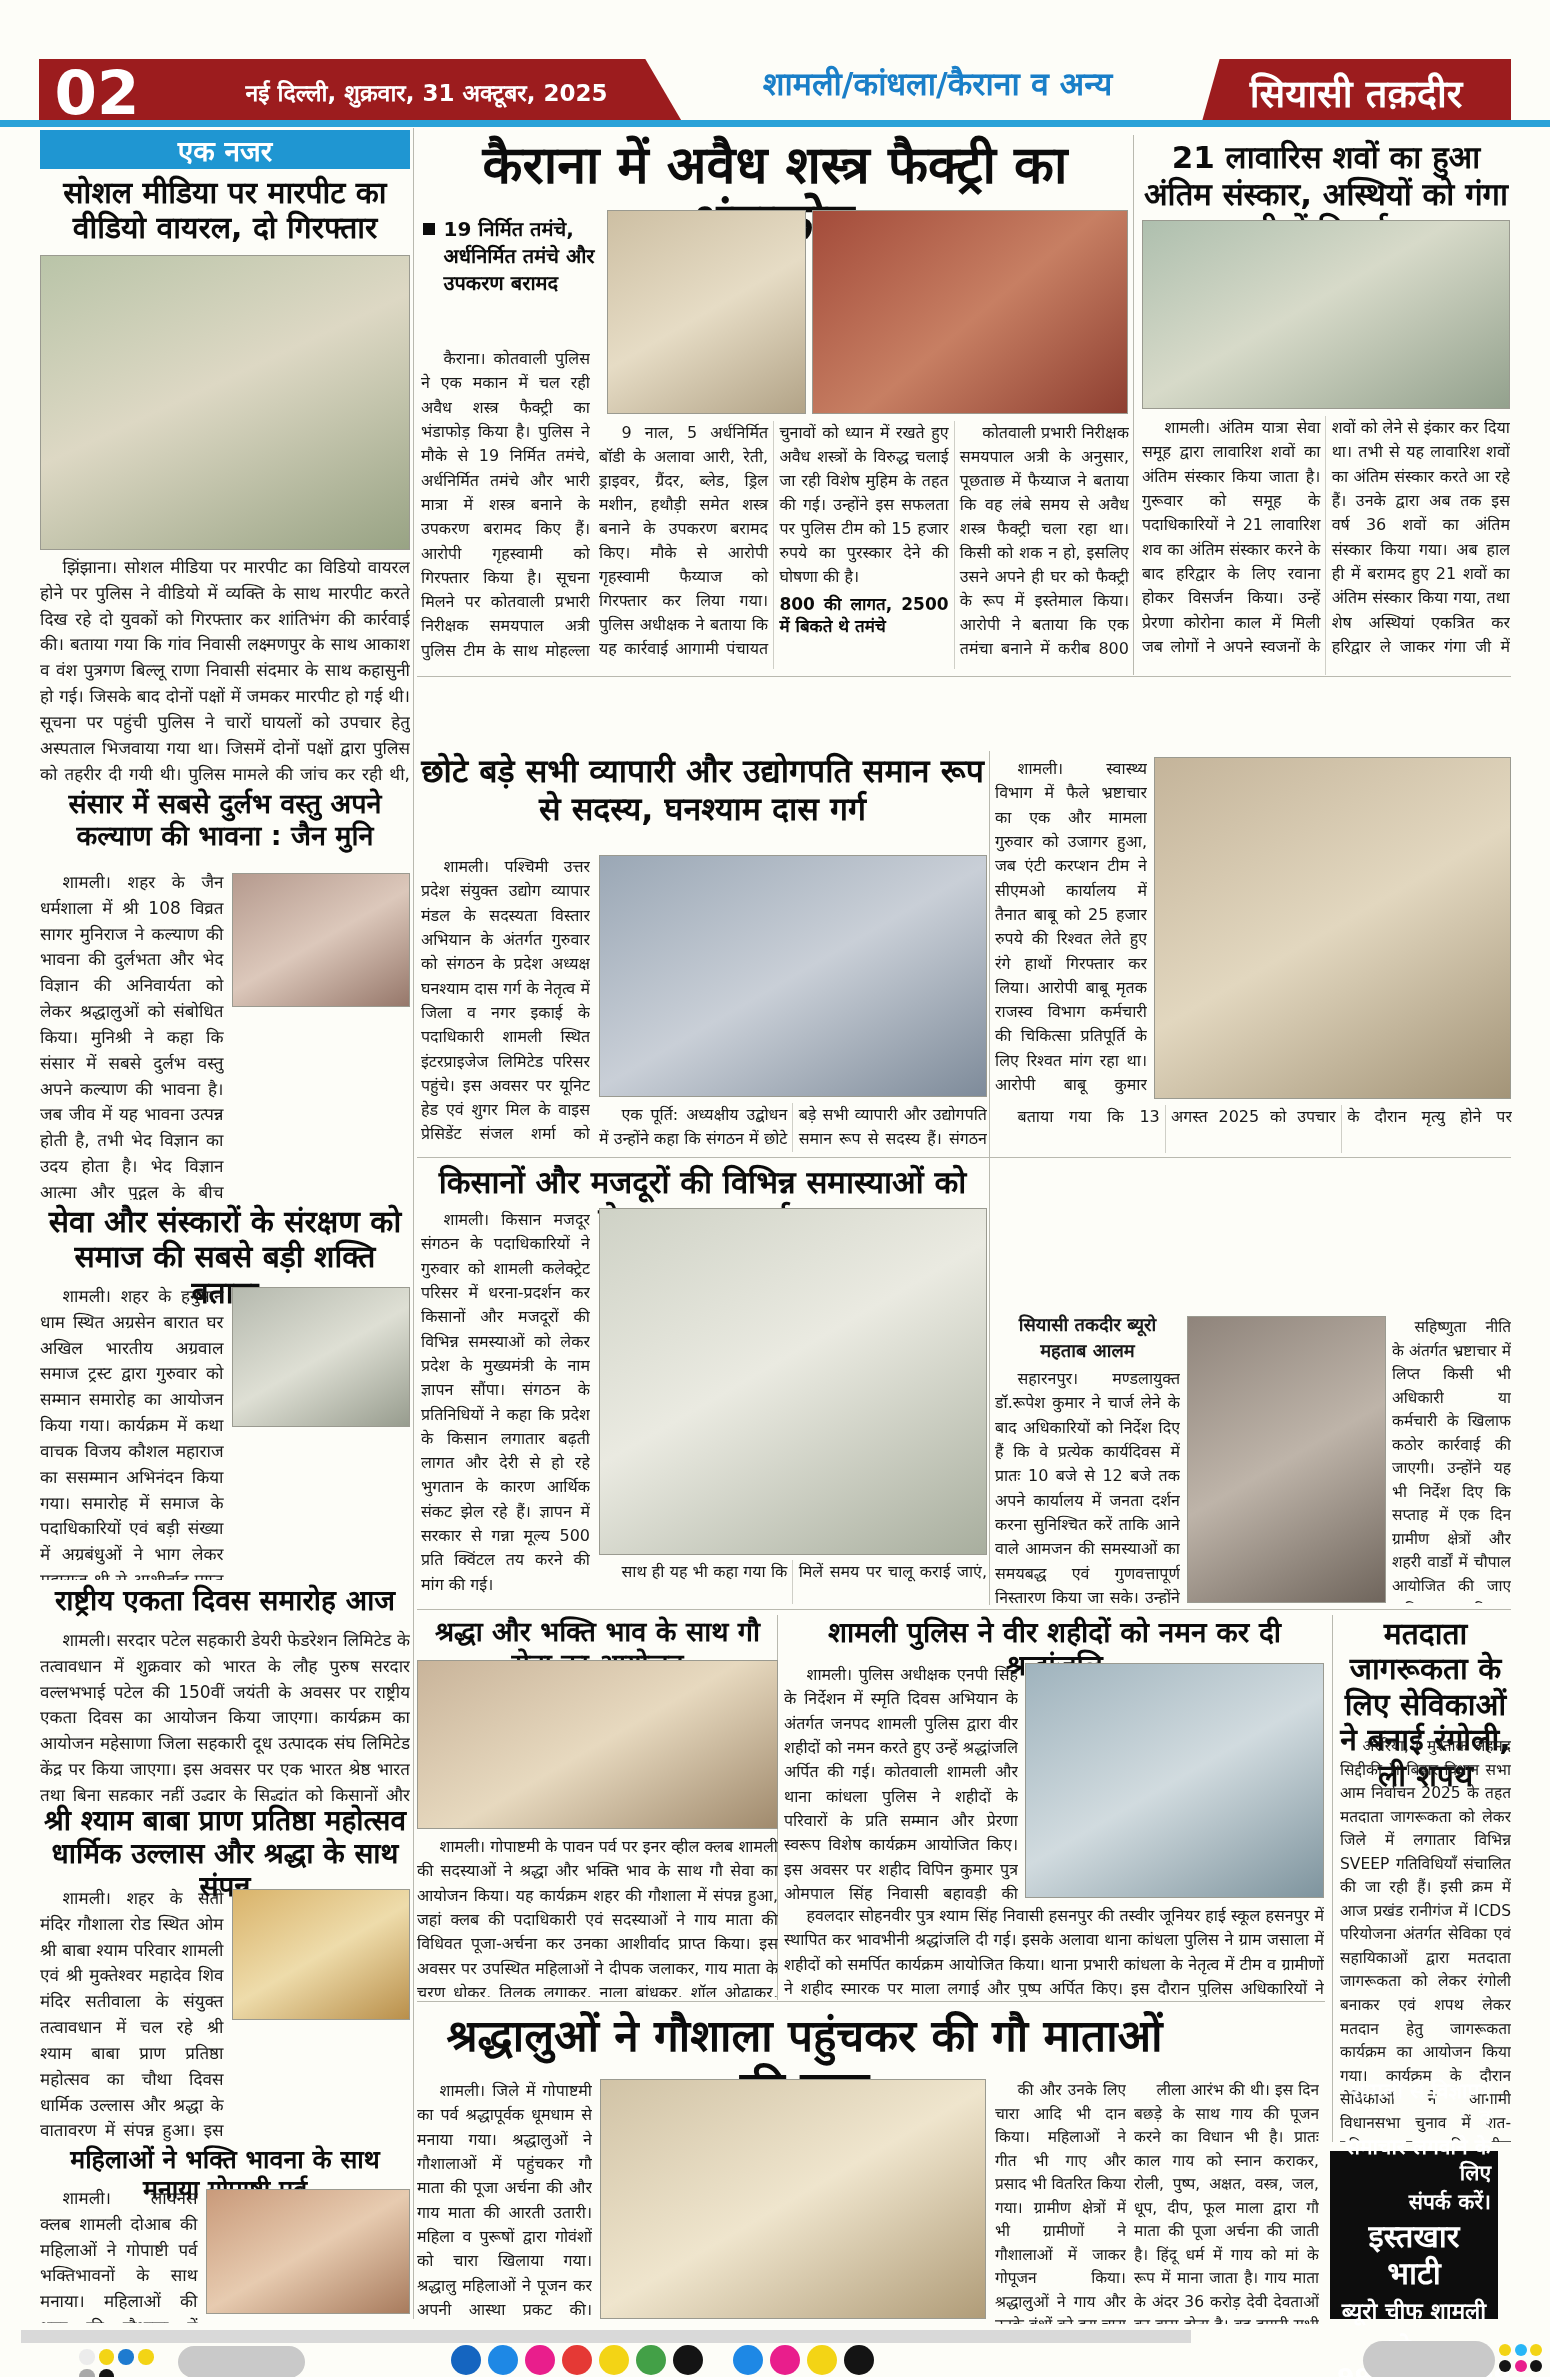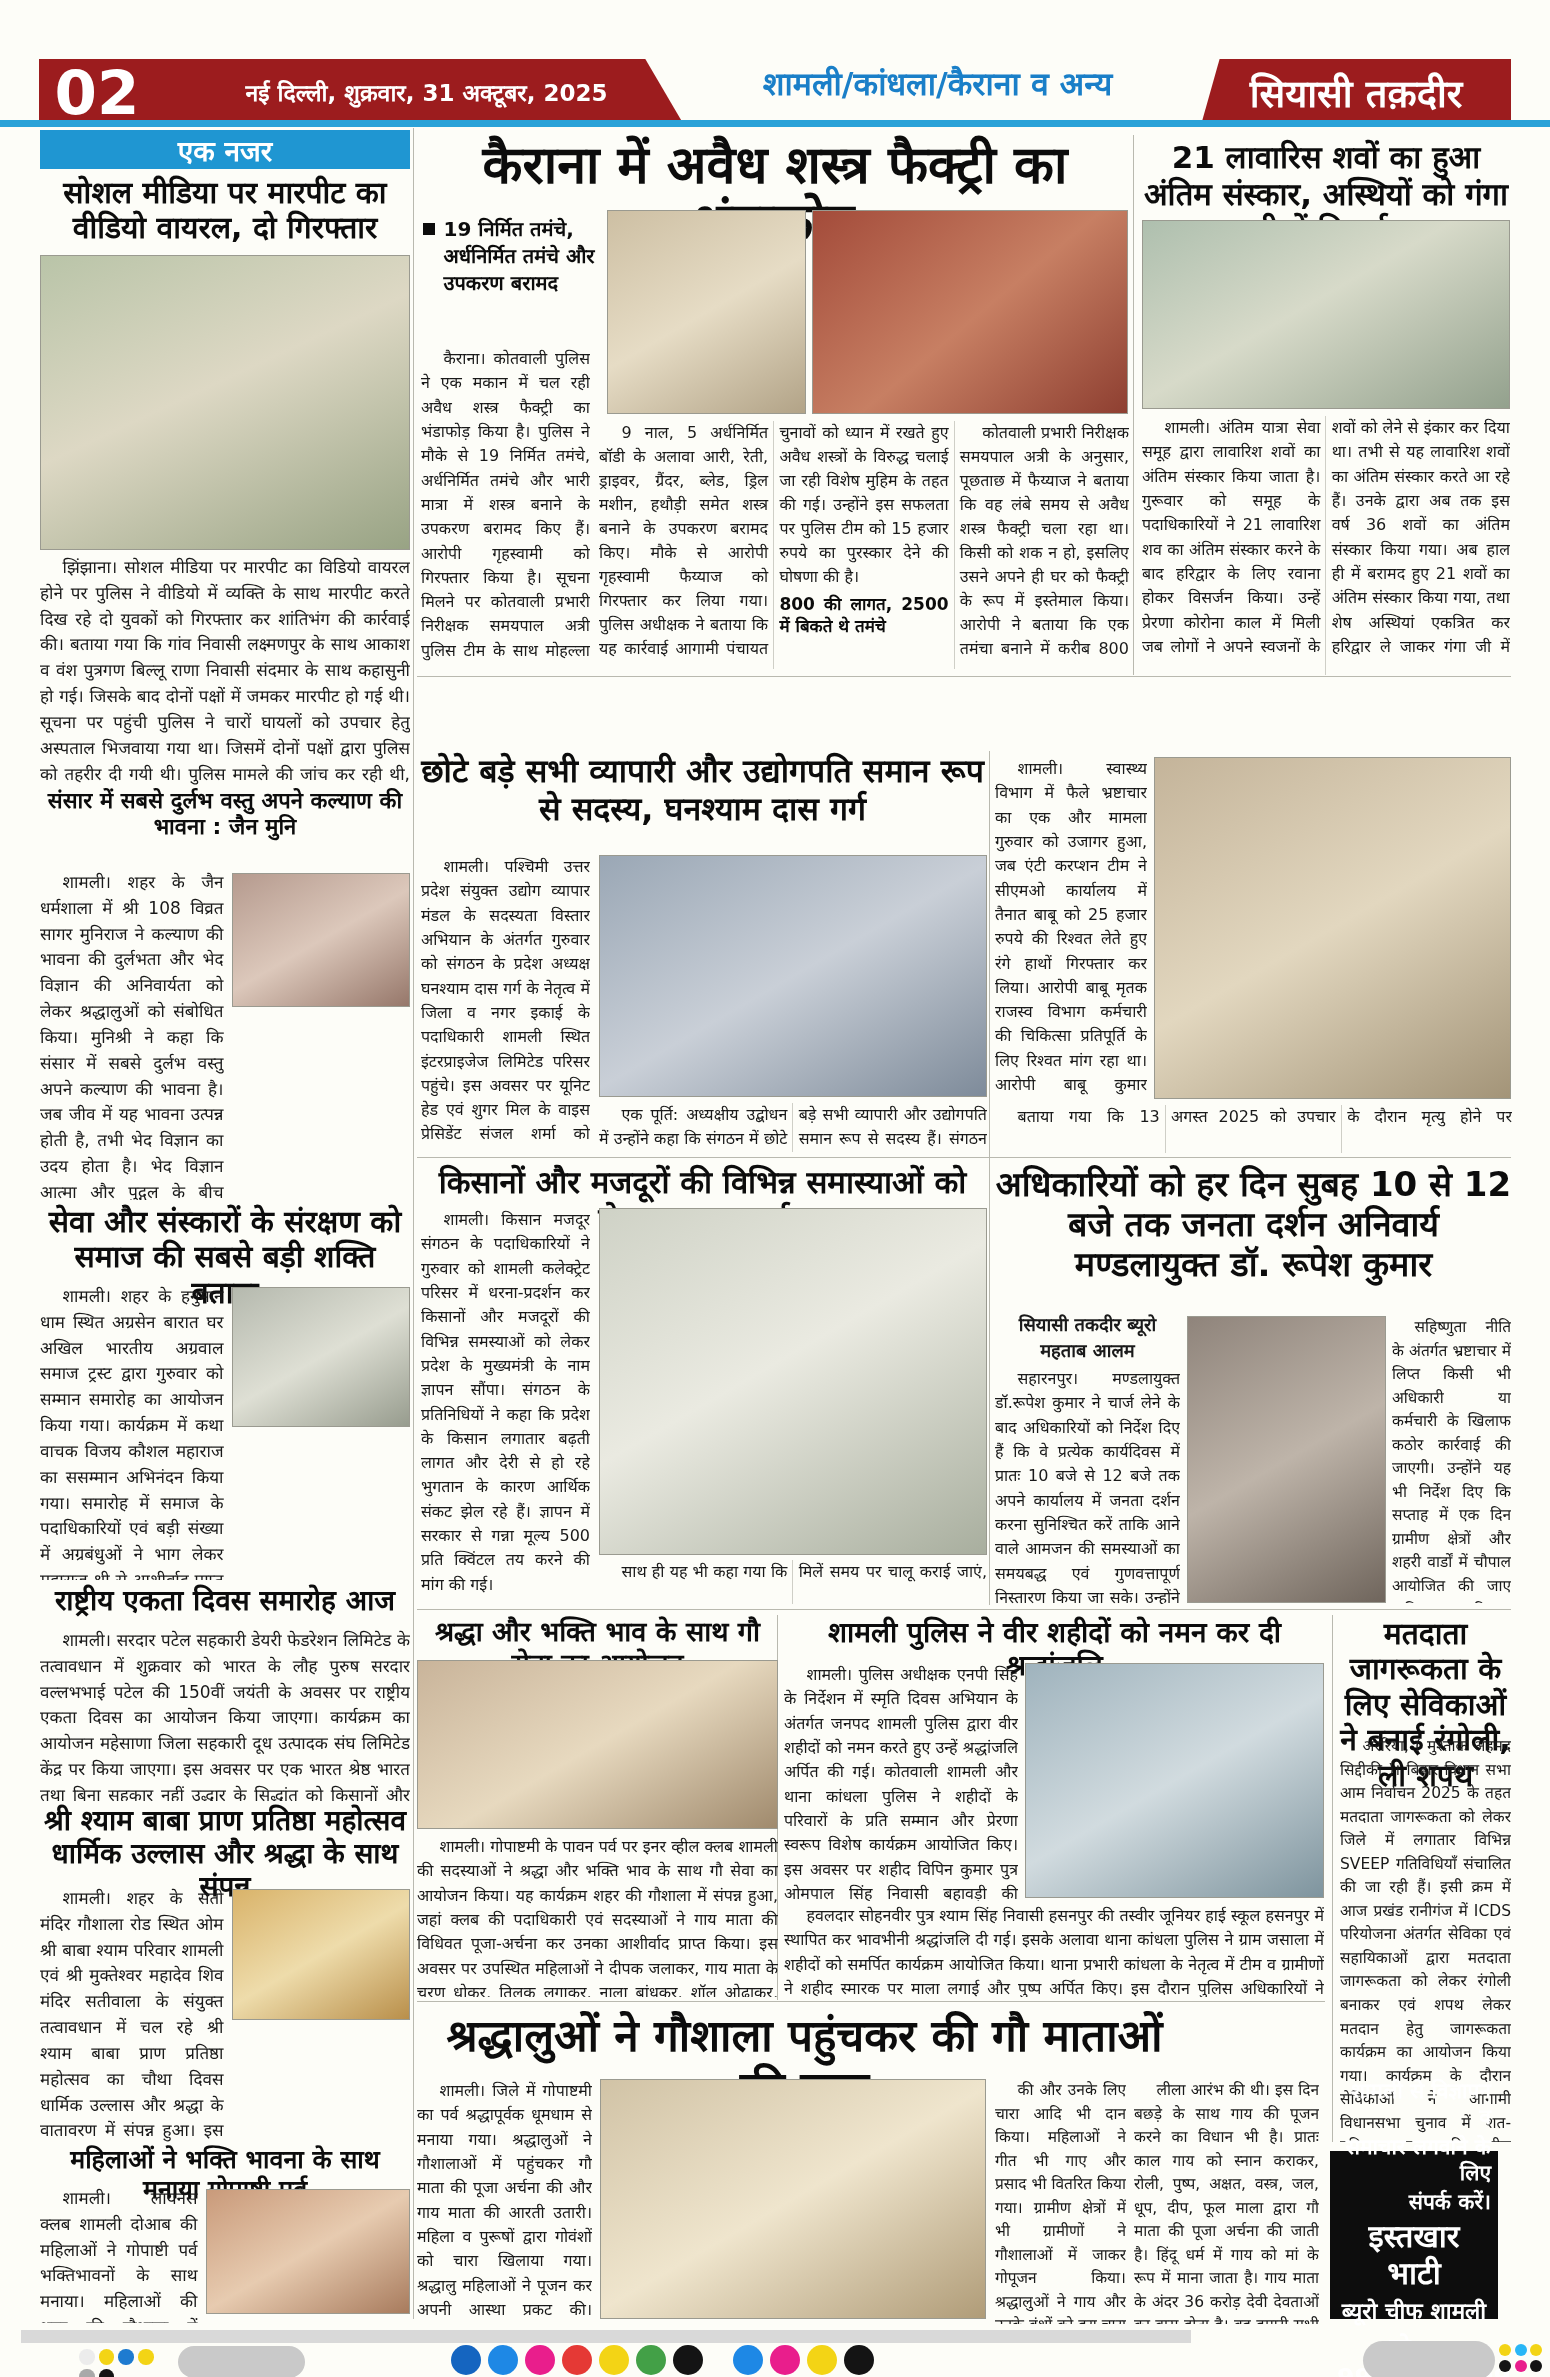--- a/index.html
+++ b/index.html
@@ -72,21 +72,21 @@
   <div class="abs hrule" style="left:417px;top:2001px;width:908px;"></div>
 
   <div class="abs banner" style="left:40px;top:130px;width:370px;height:39px;">
     <span>एक नजर</span>
   </div>
 
   <div class="abs hl" style="left:40px;top:175px;width:370px;font-size:30px;">सोशल मीडिया पर मारपीट का वीडियो वायरल, दो गिरफ्तार</div>
   <div class="abs photo phA" style="left:40px;top:255px;width:370px;height:295px;"></div>
   <div class="abs bt" style="left:40px;top:555px;width:370px;height:230px;font-size:17px;">झिंझाना। सोशल मीडिया पर मारपीट का विडियो वायरल होने पर पुलिस ने वीडियो में व्यक्ति के साथ मारपीट करते दिख रहे दो युवकों को गिरफ्तार कर शांतिभंग की कार्रवाई की। बताया गया कि गांव निवासी लक्ष्मणपुर के साथ आकाश व वंश पुत्रगण बिल्लू राणा निवासी संदमार के साथ कहासुनी हो गई। जिसके बाद दोनों पक्षों में जमकर मारपीट हो गई थी। सूचना पर पहुंची पुलिस ने चारों घायलों को उपचार हेतु अस्पताल भिजवाया गया था। जिसमें दोनों पक्षों द्वारा पुलिस को तहरीर दी गयी थी। पुलिस मामले की जांच कर रही थी, तभी मारपीट का विडियो वायरल हो गया।</div>
 
-  <div class="abs hl" style="left:40px;top:788px;width:370px;font-size:22px;">संसार में सबसे दुर्लभ वस्तु अपने कल्याण की भावना : जैन मुनि</div>
+  <div class="abs hl" style="left:40px;top:788px;width:370px;font-size:27px;">संसार में सबसे दुर्लभ वस्तु अपने कल्याण की भावना : जैन मुनि</div>
   <div class="abs" style="left:40px;top:870px;width:370px;height:330px;overflow:hidden;">
     <div class="photo phE" style="float:right;width:178px;height:134px;margin:2.8px 0 5.6px 8.5px;"></div>
     <div class="bt" style="font-size:17px;">शामली। शहर के जैन धर्मशाला में श्री 108 विव्रत सागर मुनिराज ने कल्याण की भावना की दुर्लभता और भेद विज्ञान की अनिवार्यता को लेकर श्रद्धालुओं को संबोधित किया। मुनिश्री ने कहा कि संसार में सबसे दुर्लभ वस्तु अपने कल्याण की भावना है। जब जीव में यह भावना उत्पन्न होती है, तभी भेद विज्ञान का उदय होता है। भेद विज्ञान आत्मा और पुद्गल के बीच अंतर को समझने की विद्या है। यह मोक्ष मार्ग का आरंभ है और बिना इसके किसी ने कभी मुक्ति प्राप्त नहीं की। उन्होंने कहा कि भेद विज्ञान उस हवाई जहाज के समान है जो संसार रूपी धरती से उड़ान भरकर केवल मोक्ष में ही उतरता है, जबकि सांसारिक कर्म धरती से उड़कर फिर धरती पर ही उतरते हैं। मुनिश्री ने मानव जीवन की दुर्लभता और उसकी अर्थवत्ता पर बल देते हुए कहा कि मनुष्य को अपने छोटे और दुर्लभ जीवन को आत्मकल्याण की दिशा में लगाना चाहिए। यह प्रवचन एक वैसनीक की तरह है जो भविष्य में भटकाव से बचाता है। इस अवसर पर जैन समाज के श्रद्धालु एवं जिले भर के जैन बंधु उपस्थित रहे।</div>
   </div>
 
   <div class="abs hl" style="left:40px;top:1204px;width:370px;font-size:30px;">सेवा और संस्कारों के संरक्षण को समाज की सबसे बड़ी शक्ति बताया</div>
   <div class="abs" style="left:40px;top:1284px;width:370px;height:296px;overflow:hidden;">
     <div class="photo phH" style="float:right;width:178px;height:140px;margin:2.8px 0 5.6px 8.5px;"></div>
     <div class="bt" style="font-size:17px;">शामली। शहर के हनुमान धाम स्थित अग्रसेन बारात घर अखिल भारतीय अग्रवाल समाज ट्रस्ट द्वारा गुरुवार को सम्मान समारोह का आयोजन किया गया। कार्यक्रम में कथा वाचक विजय कौशल महाराज का ससम्मान अभिनंदन किया गया। समारोह में समाज के पदाधिकारियों एवं बड़ी संख्या में अग्रबंधुओं ने भाग लेकर महाराज श्री से आशीर्वाद प्राप्त किया। इस अवसर पर विजय कौशल महाराज ने अपने प्रवचन में कहा कि समाज की प्रगति तभी संभव है जब हर व्यक्ति अपने कर्तव्यों के प्रति सजग और समर्पित रहे। उन्होंने एकता, सेवा और संस्कारों के संरक्षण को समाज की सबसे बड़ी शक्ति बताया। कार्यक्रम में मुख्य रूप से रोबिन गर्ग, उत्तम जिंदल, प्रवीण गोयल, नीरज संगल, राहुल तायल, चरत बंसल, अनिल गोयल, मनोज मित्तल, संजीव संगल, राजेश बंसल, सनी मंगल आदि मौजूद रहे।</div>
   </div>
@@ -139,21 +139,20 @@
 
   <div class="abs bt" style="left:995px;top:757px;width:152px;height:342px;">शामली। स्वास्थ्य विभाग में फैले भ्रष्टाचार का एक और मामला गुरुवार को उजागर हुआ, जब एंटी करप्शन टीम ने सीएमओ कार्यालय में तैनात बाबू को 25 हजार रुपये की रिश्वत लेते हुए रंगे हाथों गिरफ्तार कर लिया। आरोपी बाबू मृतक राजस्व विभाग कर्मचारी की चिकित्सा प्रतिपूर्ति के लिए रिश्वत मांग रहा था। आरोपी बाबू कुमार सहारनपुर जनपद का रहने वाला है।</div>
   <div class="abs photo phG" style="left:1154px;top:757px;width:357px;height:342px;"></div>
   <div class="abs cols bt" style="left:995px;top:1105px;width:517px;height:48px;column-count:3;">बताया गया कि 13 अगस्त 2025 को उपचार के दौरान मृत्यु होने पर चिकित्सा प्रतिपूर्ति के लिए बेटे आशीष कुमार ने सीएमओ कार्यालय में आवेदन किया था, जहां तैनात बाबू ने फाइल आगे बढ़ाने के एवज में 25 हजार रुपये की रिश्वत मांगी। एंटी करप्शन टीम ने पीड़ित को केमिकल लगे नोट देकर बाबू के पास भेजा। इस दौरान टीम ने बाबू को रिश्वत लेते हुए रंगे हाथों दबोच लिया। आरोपी के खिलाफ भ्रष्टाचार निवारण अधिनियम की धाराओं में मुकदमा दर्ज कर जेल भेज दिया गया।</div>
 
   <div class="abs hl" style="left:417px;top:1164px;width:571px;font-size:31px;">किसानों और मजदूरों की विभिन्न समास्याओं को लेकर धरना प्रदर्शन</div>
   <div class="abs bt" style="left:421px;top:1208px;width:169px;height:395px;">शामली। किसान मजदूर संगठन के पदाधिकारियों ने गुरुवार को शामली कलेक्ट्रेट परिसर में धरना-प्रदर्शन कर किसानों और मजदूरों की विभिन्न समस्याओं को लेकर प्रदेश के मुख्यमंत्री के नाम ज्ञापन सौंपा। संगठन के प्रतिनिधियों ने कहा कि प्रदेश के किसान लगातार बढ़ती लागत और देरी से हो रहे भुगतान के कारण आर्थिक संकट झेल रहे हैं। ज्ञापन में सरकार से गन्ना मूल्य 500 प्रति क्विंटल तय करने की मांग की गई।</div>
   <div class="abs photo phI" style="left:599px;top:1208px;width:388px;height:347px;"></div>
   <div class="abs cols bt" style="left:599px;top:1560px;width:388px;height:44px;column-count:2;">साथ ही यह भी कहा गया कि मिलें समय पर चालू कराई जाएं, जलभराव और सर्विस रोड की समस्याओं का समाधान कराने की भी मांग की गई। किसानों ने चेतावनी दी कि यदि समस्याओं का समाधान नहीं हुआ तो संगठन आंदोलन को बाध्य होगा। इस अवसर पर जयवीर सिंह, नरेश सिंह, ठा. वेशर, शहजाद इंद्री, योगेन्द्र, अनुज आदि मौजूद रहे।</div>
 
-  <div class="abs hl" style="left:995px;top:1164px;width:517px;font-size:34px;">अधिकारियों को हर दिन सुबह 10 से 12 बजे तक जनता दर्शन अनिवार्य मण्डलायुक्त डॉ. रूपेश कुमार</div>
   <div class="abs" style="left:995px;top:1312px;width:185px;text-align:center;font-weight:700;font-size:18.3px;line-height:1.4;">
     <div>सियासी तकदीर ब्यूरो</div>
     <div>महताब आलम</div>
   </div>
   <div class="abs bt" style="left:995px;top:1367px;width:185px;height:237px;">सहारनपुर। मण्डलायुक्त डॉ.रूपेश कुमार ने चार्ज लेने के बाद अधिकारियों को निर्देश दिए हैं कि वे प्रत्येक कार्यदिवस में प्रातः 10 बजे से 12 बजे तक अपने कार्यालय में जनता दर्शन करना सुनिश्चित करें ताकि आने वाले आमजन की समस्याओं का समयबद्ध एवं गुणवत्तापूर्ण निस्तारण किया जा सके। उन्होंने स्पष्ट निर्देश दिए कि इस अवधि में किसी प्रकार की बैठक आयोजित न की जाए। तहसील दिवस व थाना दिवस स्तर पर भी सभी अधिकारी इस आदेश का कड़ाई से अनुपालन करें।</div>
   <div class="abs photo phJ" style="left:1187px;top:1316px;width:199px;height:287px;"></div>
   <div class="abs bt" style="left:1392px;top:1316px;width:119px;height:287px;font-size:15.5px;">सहिष्णुता नीति के अंतर्गत भ्रष्टाचार में लिप्त किसी भी अधिकारी या कर्मचारी के खिलाफ कठोर कार्रवाई की जाएगी। उन्होंने यह भी निर्देश दिए कि सप्ताह में एक दिन ग्रामीण क्षेत्रों और शहरी वार्डों में चौपाल आयोजित की जाए ताकि सरकार की जन कल्याणकारी योजनाओं का लाभ पात्र व्यक्तियों तक सीधे पहुंच सके। सभी विकास कार्य समयबद्ध और गुणवत्ता के साथ पूरे किए जाएं। पालन सुनिश्चित करें अन्यथा सम्बन्धित की जिम्मेदारी तय की जाएगी।</div>
 
   <div class="abs hl" style="left:417px;top:1616px;width:361px;font-size:27px;">श्रद्धा और भक्ति भाव के साथ गौ सेवा का आयोजन</div>
   <div class="abs photo phM" style="left:417px;top:1660px;width:361px;height:169px;"></div>

